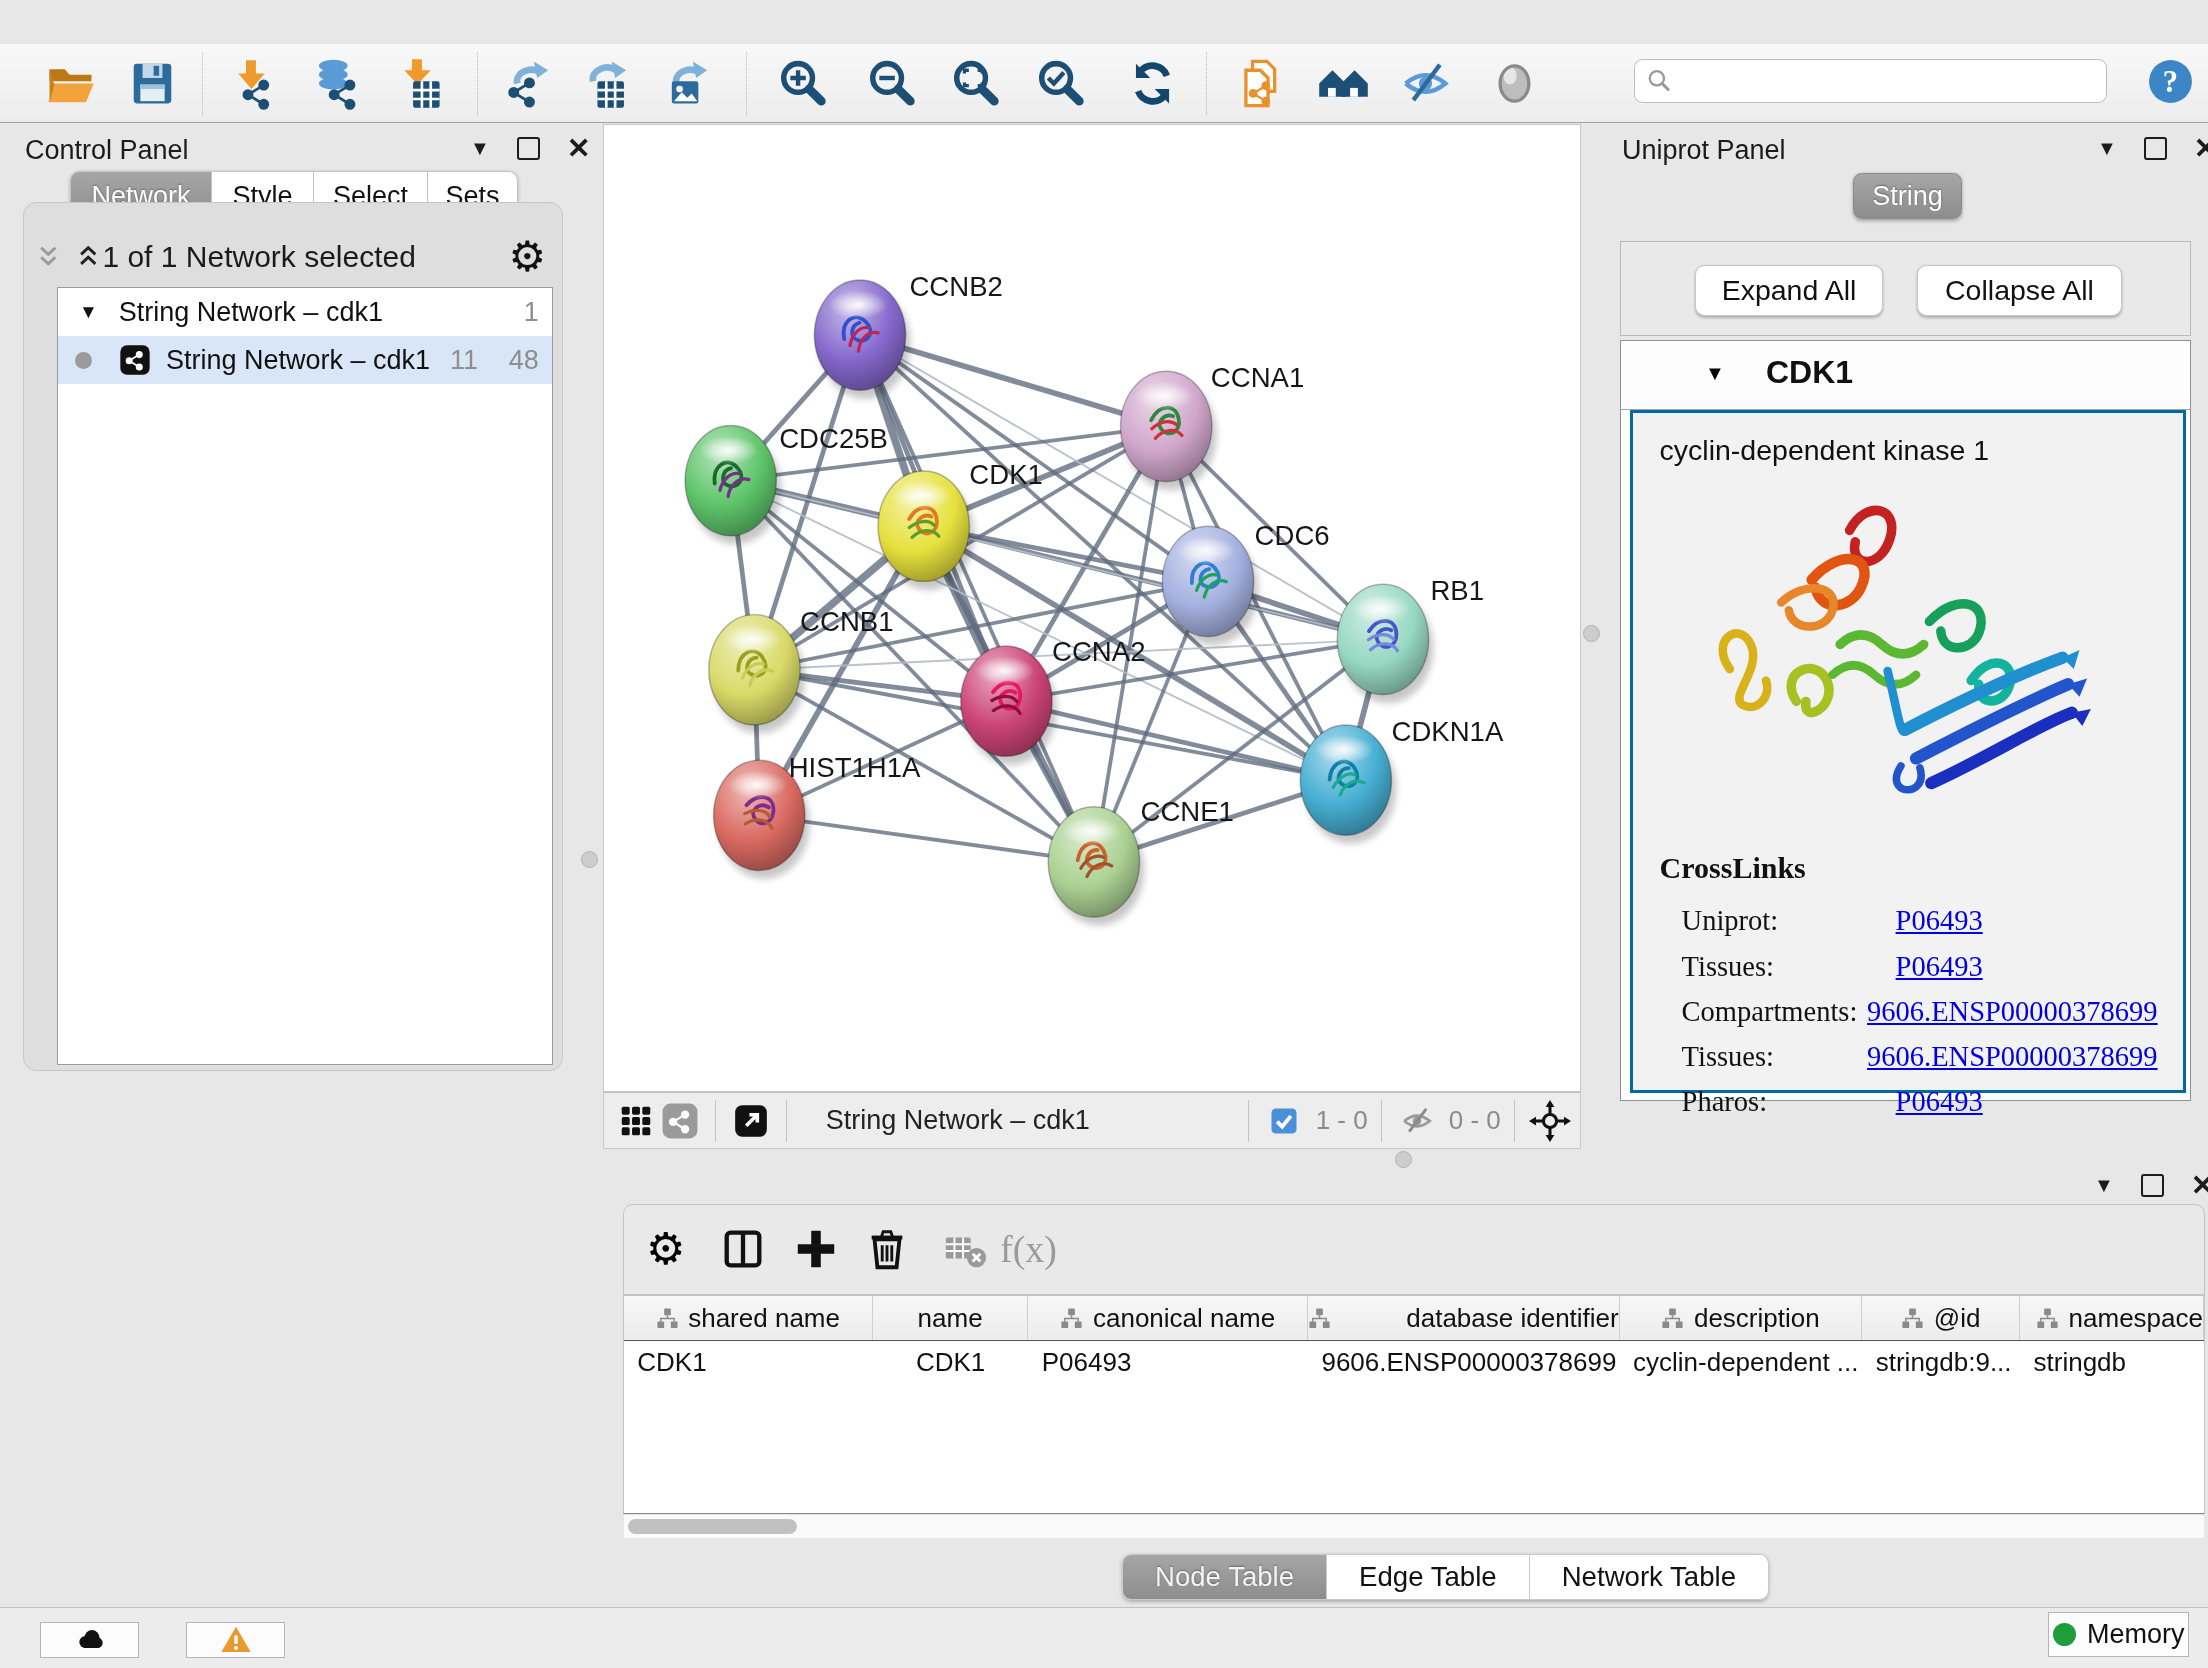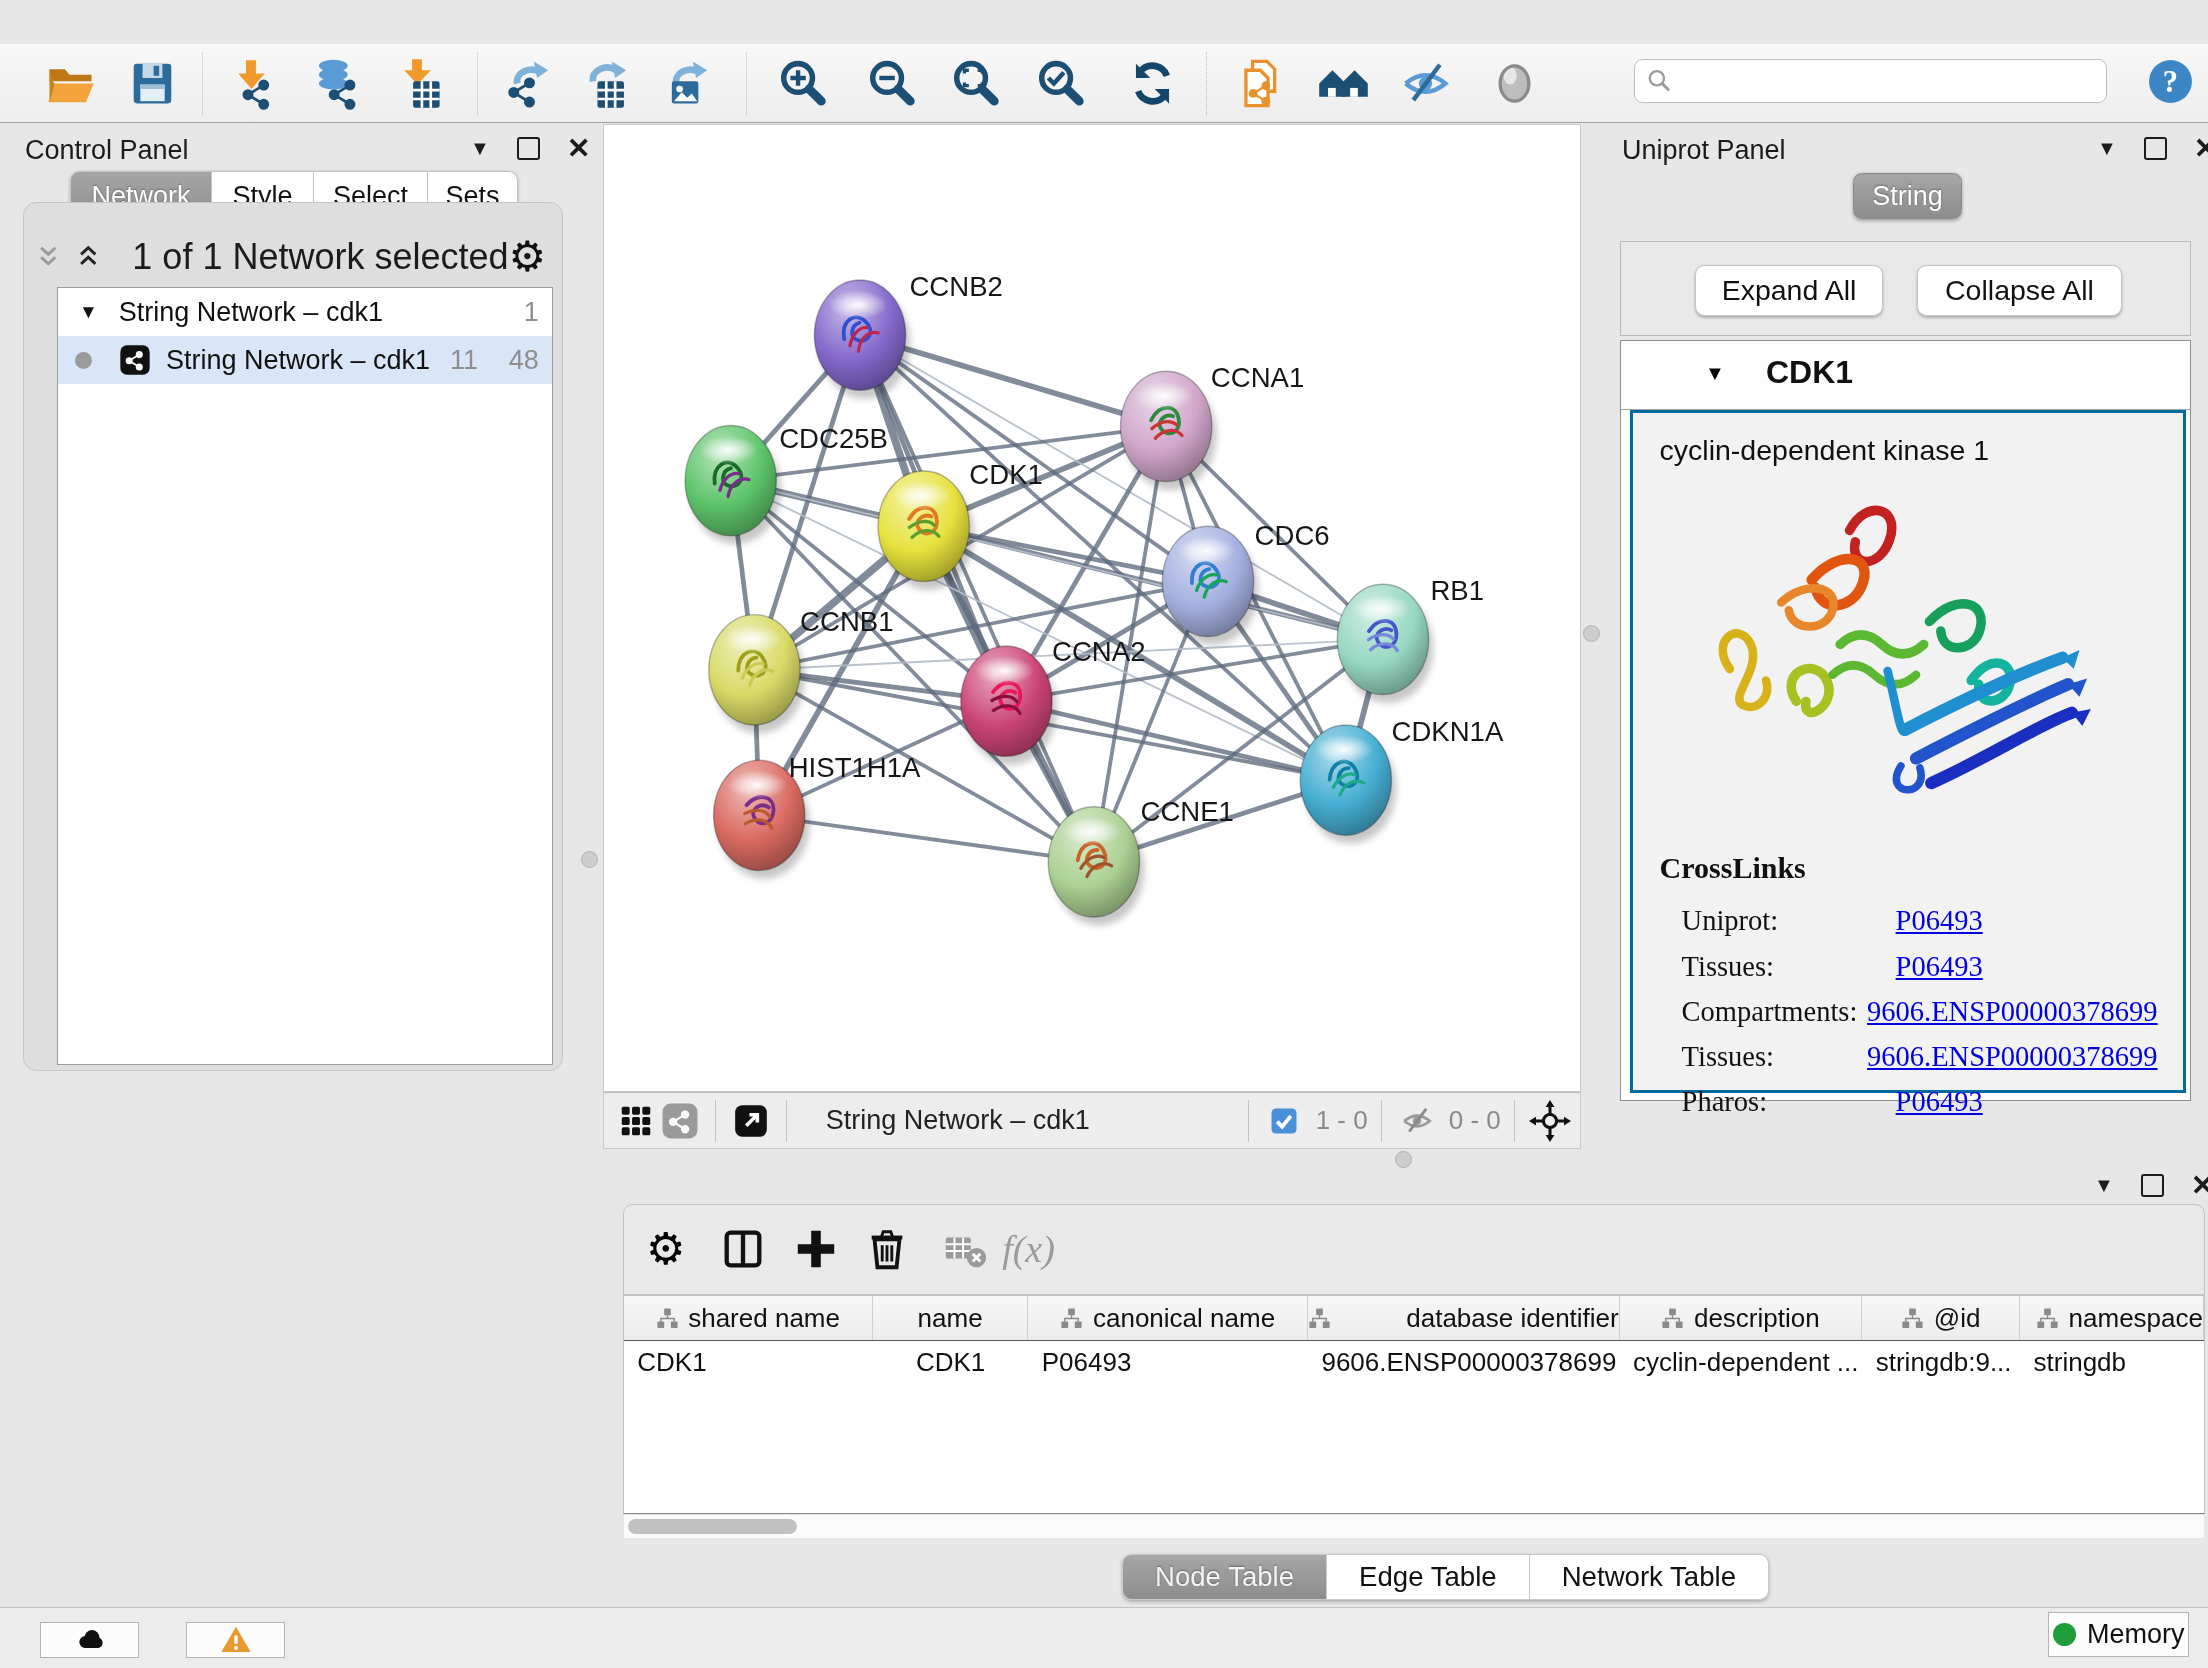--- a/index.html
+++ b/index.html
@@ -24,21 +24,21 @@
   .pctrl .sq{width:19px;height:19px;border:2.9px solid #1c1c1c;border-radius:2.9px;}
   .pctrl .xx{font-size:28.5px;font-weight:bold;color:#1c1c1c;line-height:19px;}
   
   .seg{position:absolute;display:flex;box-shadow:0 1.9px 3.8px rgba(0,0,0,.25);border-radius:9.5px;}
   .seg .tab{height:50px;display:flex;align-items:center;justify-content:center;font-size:27px;background:#fff;color:#111;border:1px solid #c3c3c3;border-left-width:0;cursor:pointer;box-sizing:border-box;}
   .seg .tab:first-child{border-radius:9.5px 0 0 9.5px;border-left-width:1px;}
   .seg .tab:last-child{border-radius:0 9.5px 9.5px 0;}
   .seg .tab.active{background:linear-gradient(#a6a6a6,#8d8d8d);color:#fff;text-shadow:0 -1px 1.9px rgba(0,0,0,.35);}
   .cp-body{position:absolute;left:23px;top:202px;width:538px;height:867px;background:#dedede;border:1px solid #c6c6c6;border-radius:13.3px;}
   .cp-status{position:absolute;left:34px;top:236px;width:516px;height:42px;display:flex;align-items:center;}
-  .cp-status .stxt{flex:1;text-align:right;font-size:36px;color:#1b1b1b;}
+  .cp-status .stxt{flex:1;text-align:left;font-size:30px;color:#1b1b1b;}
   .tree{position:absolute;left:57px;top:287px;width:496px;height:778px;background:#fff;border:1.9px solid #9b9b9b;box-sizing:border-box;}
   .trow{position:relative;height:48px;display:flex;align-items:center;font-size:27px;color:#111;}
   .trow .cnt{color:#8e8e8e;}
   .trow.sel{background:#d9e6f7;}
   
   .canvas{position:absolute;left:603px;top:124px;width:978px;height:968px;background:#fff;border:1px solid #c9c9c9;box-sizing:border-box;}
   .netbar{position:absolute;left:603px;top:1092px;width:978px;height:57px;background:#ededed;border:1px solid #c9c9c9;border-top:1px solid #bbb;box-sizing:border-box;display:flex;align-items:center;}
   .netbar .vdiv{width:0;height:42px;border-left:1px solid #c2c2c2;margin:0 13.3px;}
   .netbar .ntitle{font-size:27px;color:#222;margin-left:25px;}
   .netbar .ncount{font-size:26px;color:#8a8a8a;margin-left:9.5px;}
@@ -51,21 +51,21 @@
   .rp-card{position:absolute;left:1620px;top:340px;width:571px;height:761px;background:#fff;border:1.9px solid #8f8f8f;box-sizing:border-box;}
   .rp-cardhead{position:absolute;left:0;top:0;width:100%;height:68px;border-bottom:1px solid #a5a5a5;background:#fdfdfd;}
   .rp-cardbody{position:absolute;left:8.6px;top:69px;width:550px;height:677px;background:#f2f2f2;border:3px solid #0369a1;}
   .xl-head{font-family:"Liberation Serif",serif;font-weight:bold;font-size:30px;color:#111;}
   .xl-row{display:flex;font-family:"Liberation Serif",serif;font-size:28.5px;color:#111;margin-top:13.3px;}
   .xl-row .lab{width:214px;}
   .xl-row .val a{color:#0000e0;text-decoration:underline;cursor:pointer;}
   
   .tp-toolbox{position:absolute;left:623px;top:1204px;width:1582px;height:91px;background:#e9e9e9;border:1px solid #c3c3c3;border-radius:9.5px 9.5px 0 0;box-sizing:border-box;}
   .tp-tool{position:absolute;top:17px;width:53px;height:53px;display:flex;align-items:center;justify-content:center;cursor:pointer;}
-  .fx{font-family:"Liberation Serif",serif;font-style:italic;font-size:38px;color:#9a9a9a;}
+  .fx{font-family:"Liberation Serif",serif;font-size:38px;color:#9a9a9a;}
   .gear-big{font-size:42px;color:#111;line-height:42px;}
   .table{position:absolute;left:623px;top:1295px;width:1582px;height:219px;background:#fff;border:1px solid #c3c3c3;border-bottom:1.9px solid #8a8a8a;box-sizing:border-box;}
   .thead{display:flex;height:44px;background:linear-gradient(#f7f7f7,#ececec);border-bottom:1.9px solid #555;}
   .th{display:flex;align-items:center;justify-content:center;gap:9.5px;font-size:26px;color:#111;border-right:1px solid #cfcfcf;box-sizing:border-box;overflow:hidden;white-space:nowrap;cursor:pointer;}
   .trowdata{display:flex;height:42px;}
   .td{display:flex;align-items:center;font-size:26px;color:#111;padding-left:13.3px;box-sizing:border-box;overflow:hidden;white-space:nowrap;}
   .hscroll{position:absolute;left:624px;top:1514px;width:1580px;height:23px;background:#fafafa;border-top:1px solid #e2e2e2;}
   .hthumb{position:absolute;left:3.8px;top:3.8px;width:169px;height:15px;border-radius:7.6px;background:#c1c1c1;cursor:pointer;}
   
   .btabs{position:absolute;left:1122px;top:1554px;display:flex;box-shadow:0 1.9px 3.8px rgba(0,0,0,.25);border-radius:9.5px;}

